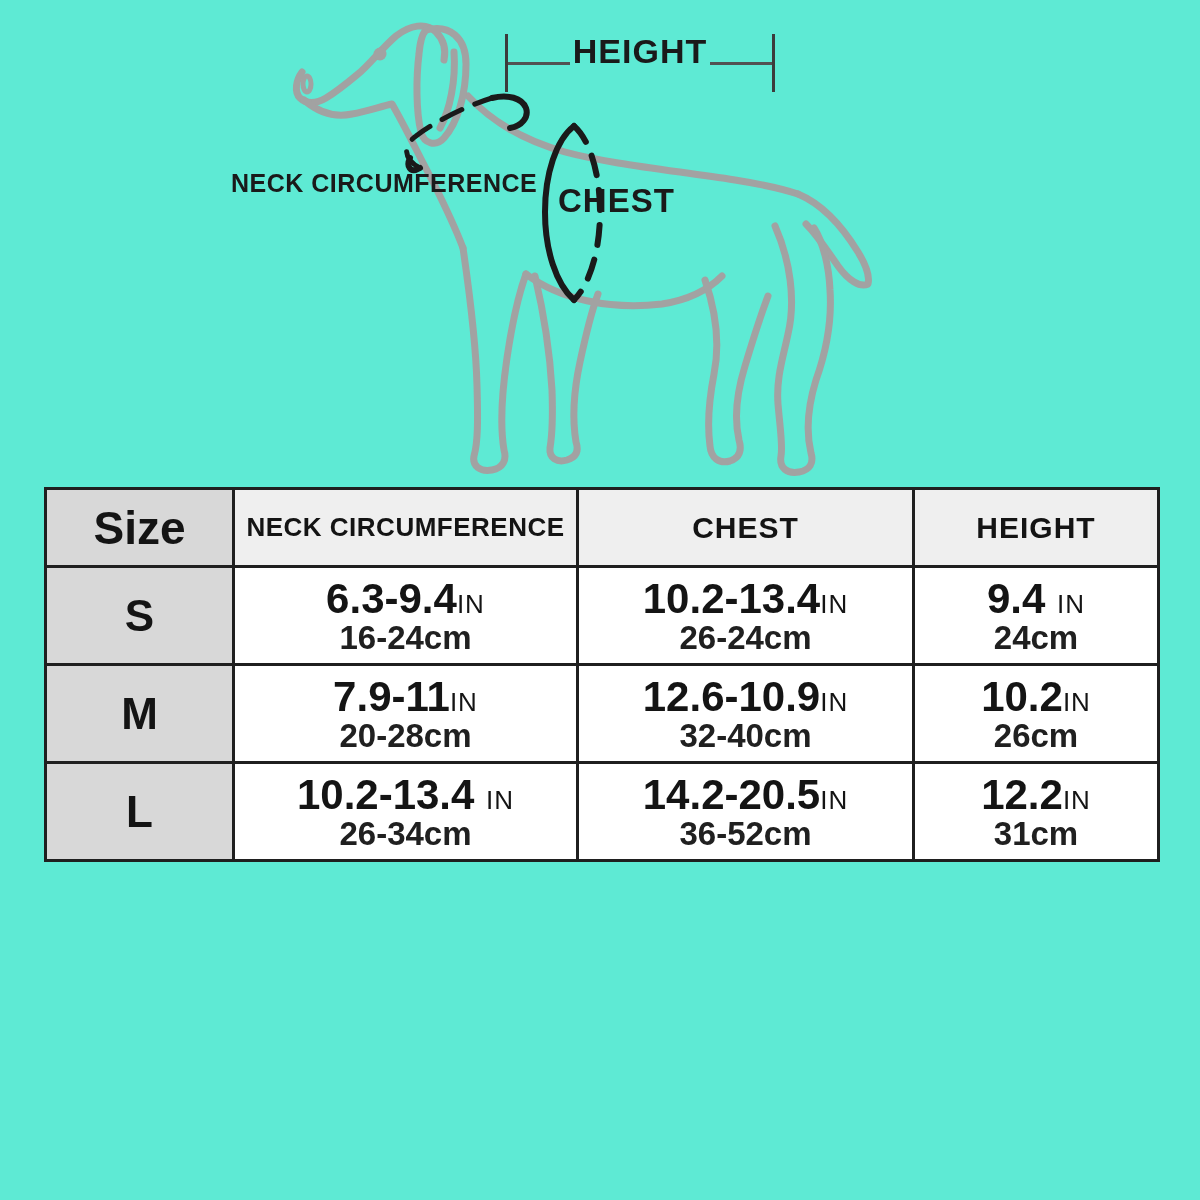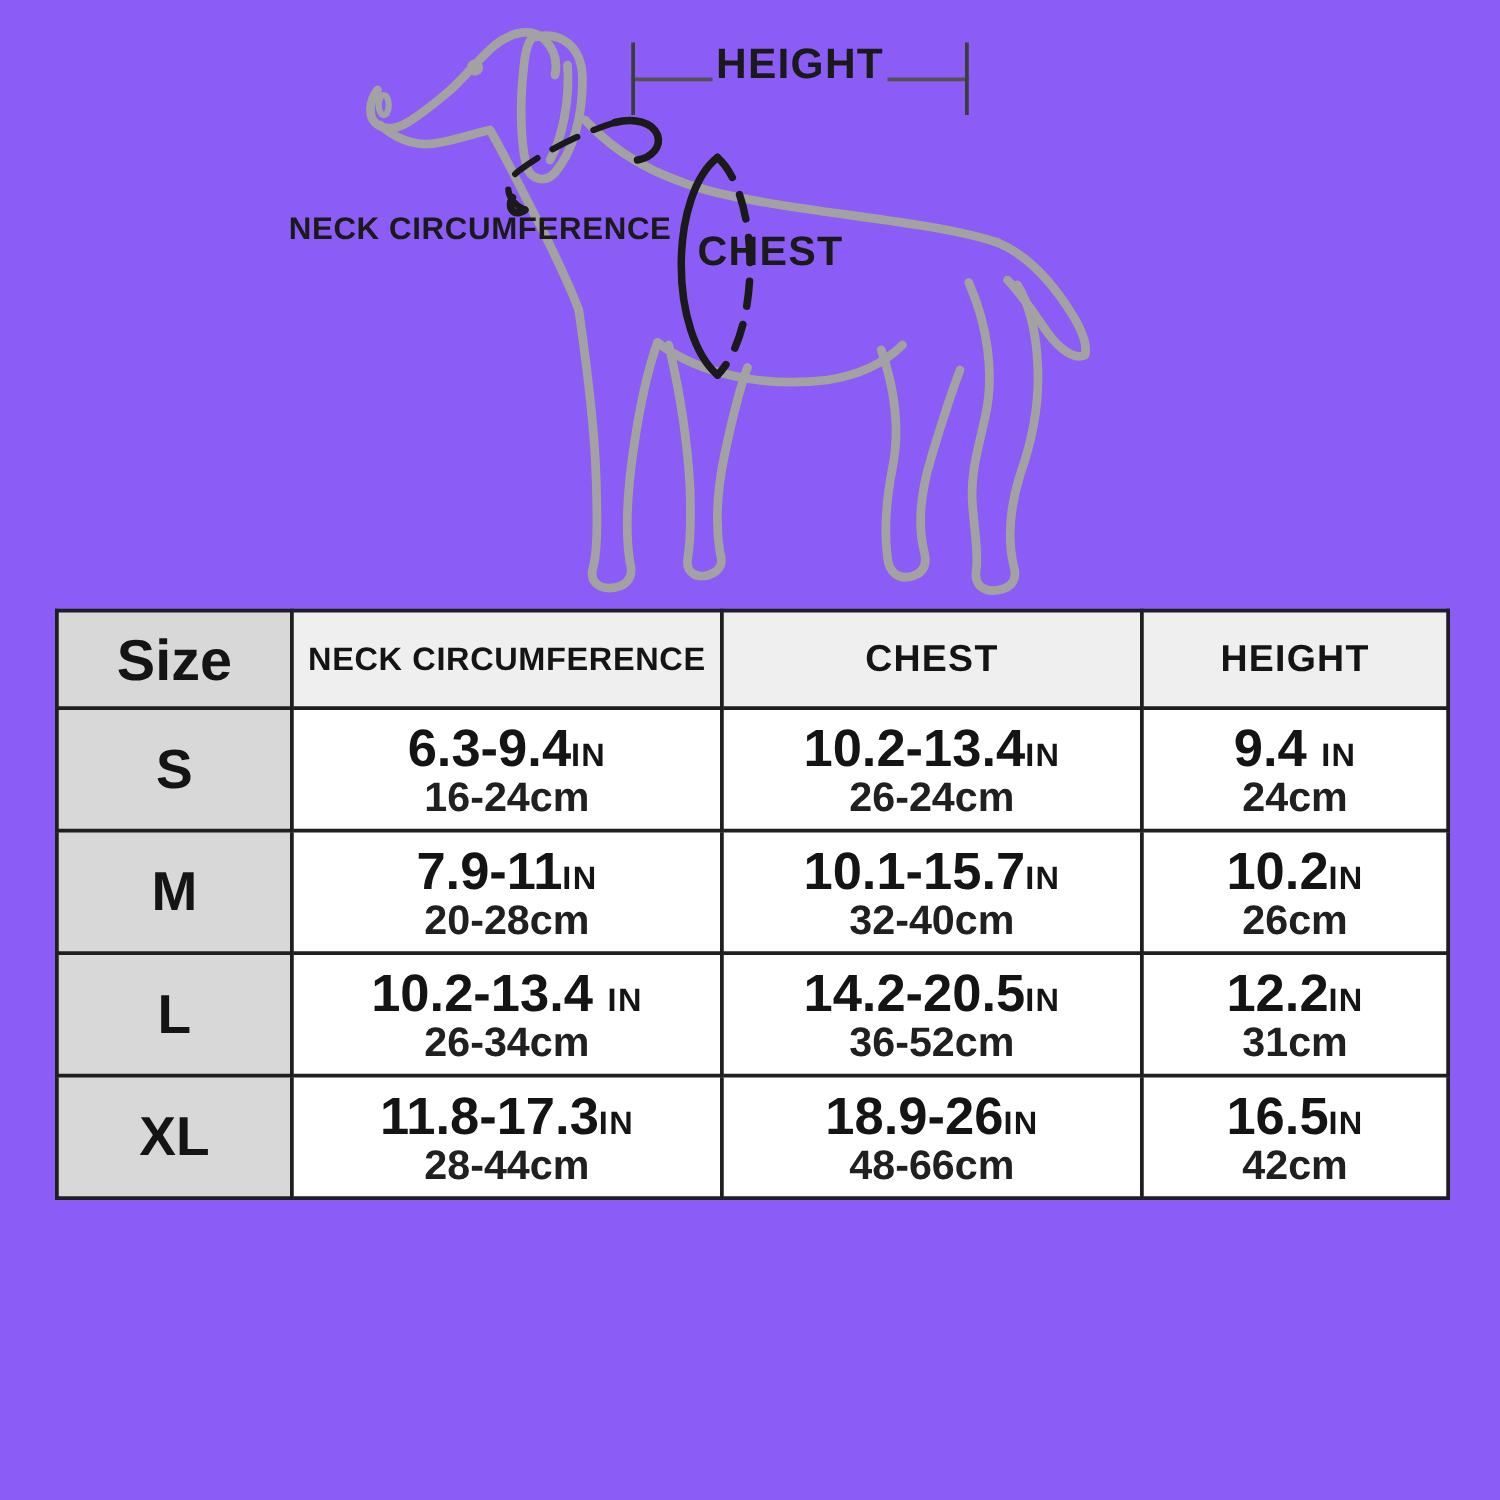--- a/index.html
+++ b/index.html
@@ -7,21 +7,21 @@
     --sizeBg:#d8d8d8;
     --headerBg:#efefef;
     --cellBg:#ffffff;
     --textDark:#141414;
     --dogStroke:#a2a2a2;
     --annotation:#1a1a1a;
   }
   *{margin:0;padding:0;box-sizing:border-box;}
   html,body{width:1200px;height:1200px;background:#fff;overflow:hidden;
     font-family:"Liberation Sans","DejaVu Sans",sans-serif;color:var(--textDark);}
-  .stage{position:relative;width:1200px;height:1200px;background:#8b5cf6;}
+  .stage{position:relative;width:1200px;height:1200px;background:#5eead4;}
 
   
   .diagram{position:absolute;left:0;top:0;width:1200px;height:487px;}
   .dog-svg{position:absolute;left:230px;top:8px;width:720px;height:472px;}
 
   .height-bracket{position:absolute;left:505px;top:34px;width:270px;height:58px;
     display:flex;align-items:center;}
   .height-bracket .tick{position:absolute;top:0;width:3px;height:58px;background:#3c3c3c;}
   .height-bracket .tick.left{left:0;}
   .height-bracket .tick.right{right:0;}
@@ -45,21 +45,21 @@
     vertical-align:middle;padding:0;}
   .size-chart thead tr{height:78px;}
   .size-chart tbody tr{height:98px;}
   th.h-size{background:var(--sizeBg);font-size:46px;font-weight:700;}
   th.h-col{background:var(--headerBg);font-weight:700;}
   th.h-neck{font-size:26px;letter-spacing:0.5px;}
   th.h-chest,th.h-height{font-size:30px;letter-spacing:1px;}
   th.size-cell{background:var(--sizeBg);font-size:44px;font-weight:700;}
   td.val-cell{background:var(--cellBg);}
   .in-line{font-size:42px;font-weight:700;line-height:1.04;white-space:nowrap;}
-  .in-line .unit{font-size:26px;font-weight:700;letter-spacing:1px;}
+  .in-line .unit{font-size:26px;font-weight:400;letter-spacing:1px;}
   .cm-line{font-size:33px;font-weight:700;line-height:1.0;color:#202020;white-space:nowrap;}
 </style>
 </head>
 <body>
 
 <div class="stage">
 
   <div class="diagram">
 
     <svg class="dog-svg" viewBox="0 0 720 472">
@@ -146,21 +146,21 @@
           <div class="cm-line">24cm</div>
         </td>
       </tr>
       <tr>
         <th class="size-cell">M</th>
         <td class="val-cell">
           <div class="in-line"><span>7.9-11</span><span class="unit">IN</span></div>
           <div class="cm-line">20-28cm</div>
         </td>
         <td class="val-cell">
-          <div class="in-line"><span>10.1-15.7</span><span class="unit">IN</span></div>
+          <div class="in-line"><span>12.6-10.9</span><span class="unit">IN</span></div>
           <div class="cm-line">32-40cm</div>
         </td>
         <td class="val-cell">
           <div class="in-line"><span>10.2</span><span class="unit">IN</span></div>
           <div class="cm-line">26cm</div>
         </td>
       </tr>
       <tr>
         <th class="size-cell">L</th>
         <td class="val-cell">
@@ -169,30 +169,15 @@
         </td>
         <td class="val-cell">
           <div class="in-line"><span>14.2-20.5</span><span class="unit">IN</span></div>
           <div class="cm-line">36-52cm</div>
         </td>
         <td class="val-cell">
           <div class="in-line"><span>12.2</span><span class="unit">IN</span></div>
           <div class="cm-line">31cm</div>
         </td>
       </tr>
-      <tr>
-        <th class="size-cell">XL</th>
-        <td class="val-cell">
-          <div class="in-line"><span>11.8-17.3</span><span class="unit">IN</span></div>
-          <div class="cm-line">28-44cm</div>
-        </td>
-        <td class="val-cell">
-          <div class="in-line"><span>18.9-26</span><span class="unit">IN</span></div>
-          <div class="cm-line">48-66cm</div>
-        </td>
-        <td class="val-cell">
-          <div class="in-line"><span>16.5</span><span class="unit">IN</span></div>
-          <div class="cm-line">42cm</div>
-        </td>
-      </tr>
     </tbody>
   </table>
 </div>
 
 </body></html>

